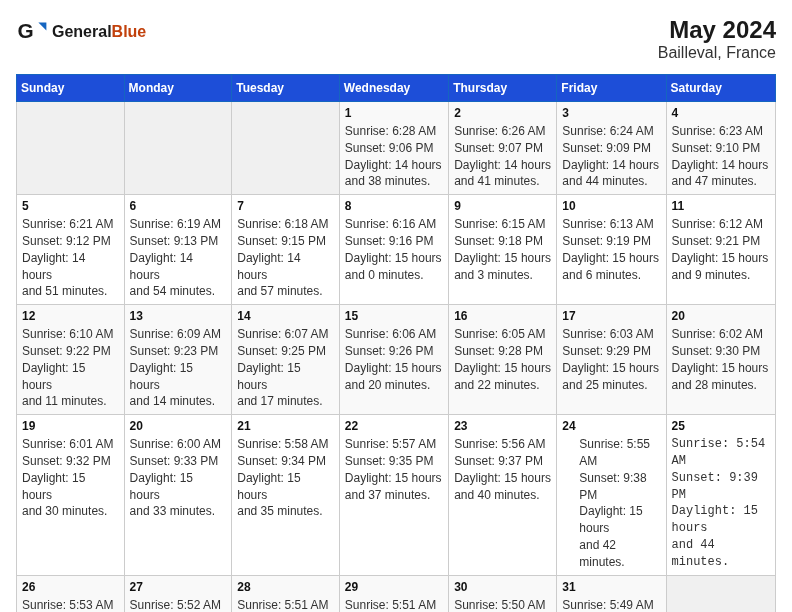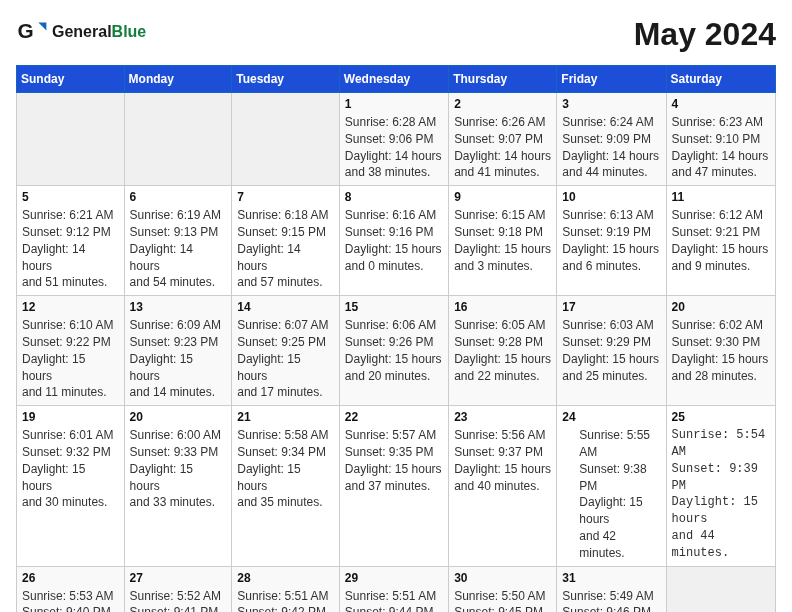--- a/index.html
+++ b/index.html
@@ -22,21 +22,21 @@
     }
     .logo-icon {
       width: 32px;
       height: 32px;
       margin-right: 4px;
     }
     .title-block {
       text-align: right;
     }
     .title-month {
-      font-size: 32px;
+      font-size: 24px;
       font-weight: bold;
       color: #1a1a1a;
     }
     .title-location {
       font-size: 16px;
       color: #333;
     }
     table {
       width: 100%;
       border-collapse: collapse;
@@ -82,26 +82,27 @@
 <body>
 
 <div class="header">
   <div class="logo">
     <svg class="logo-icon" viewBox="0 0 40 40">
       <text x="2" y="28" font-size="26" font-weight="bold" fill="#1a1a1a">G</text>
       <polygon points="28,8 38,8 38,18" fill="#1565c0"></polygon>
     </svg>
     <div>
       <div style="font-size:16px;font-weight:bold;color:#1a1a1a;line-height:1.1;">
-        <span>General</span><span style="color:#15803d;">Blue</span>
+        <span>General</span><span style="color:#c2410c;">Blue</span>
       </div>
     </div>
   </div>
   <div class="title-block">
     <div class="title-month">May 2024</div>
+    <div class="title-location">Bailleval, France</div>
   </div>
 </div>
 
 <table>
   <thead>
     <tr>
     <th>Sunday</th>
         <th>Monday</th>
         <th>Tuesday</th>
         <th>Wednesday</th>

